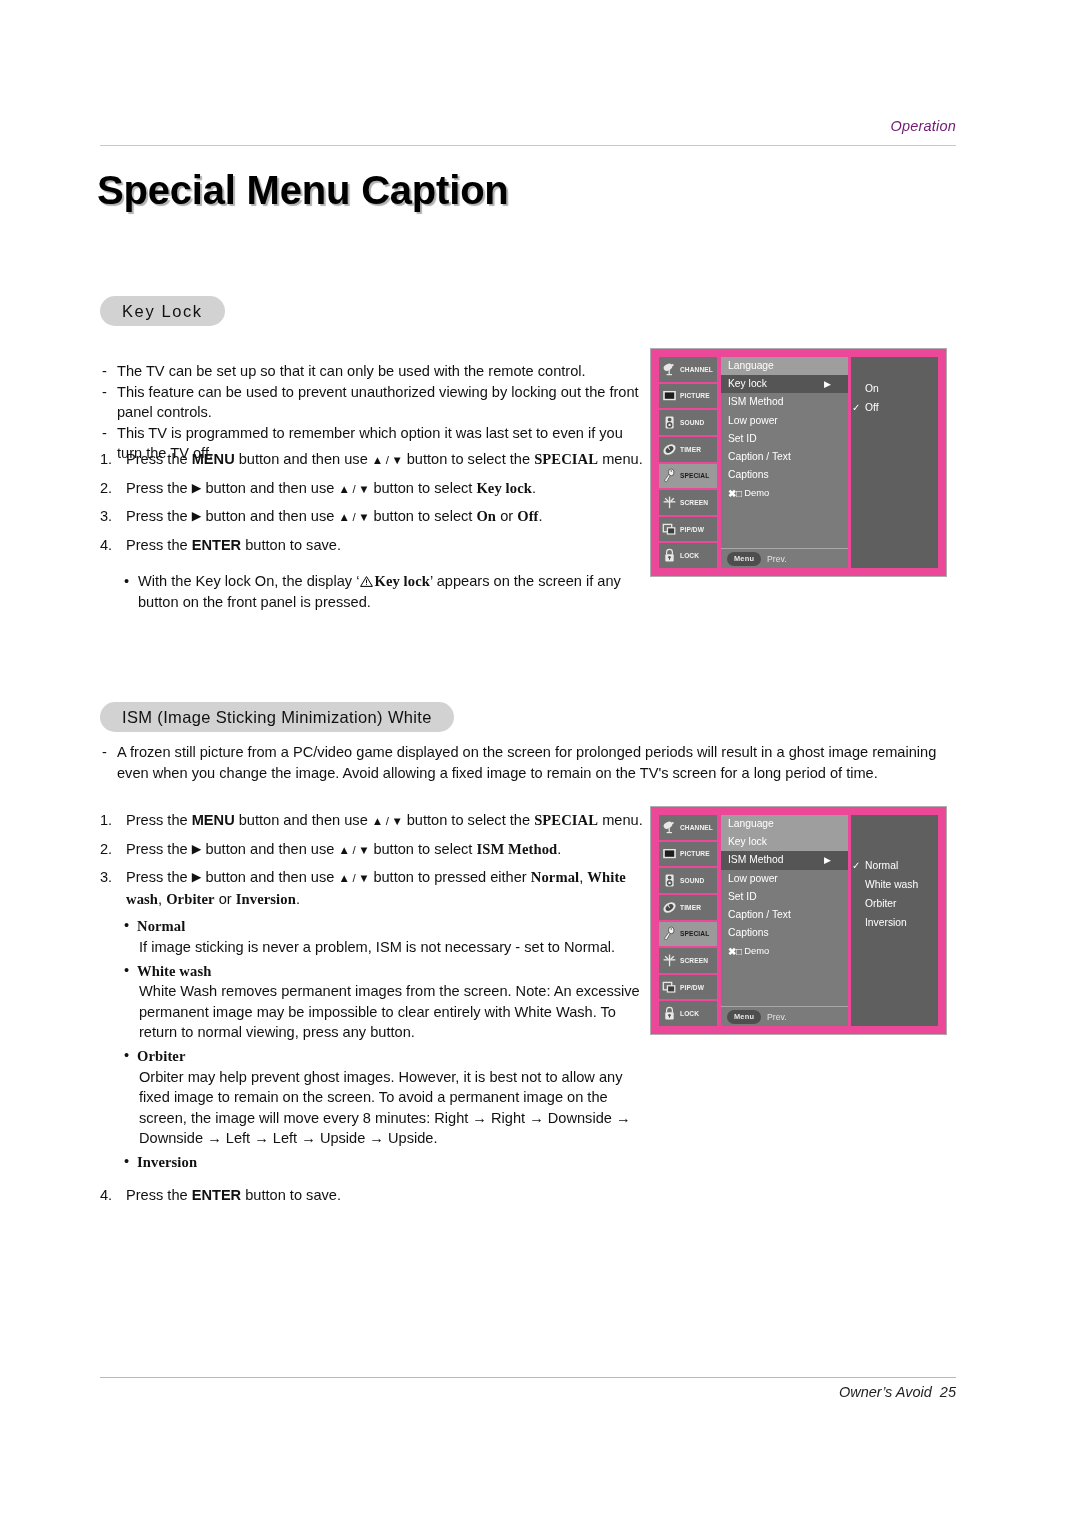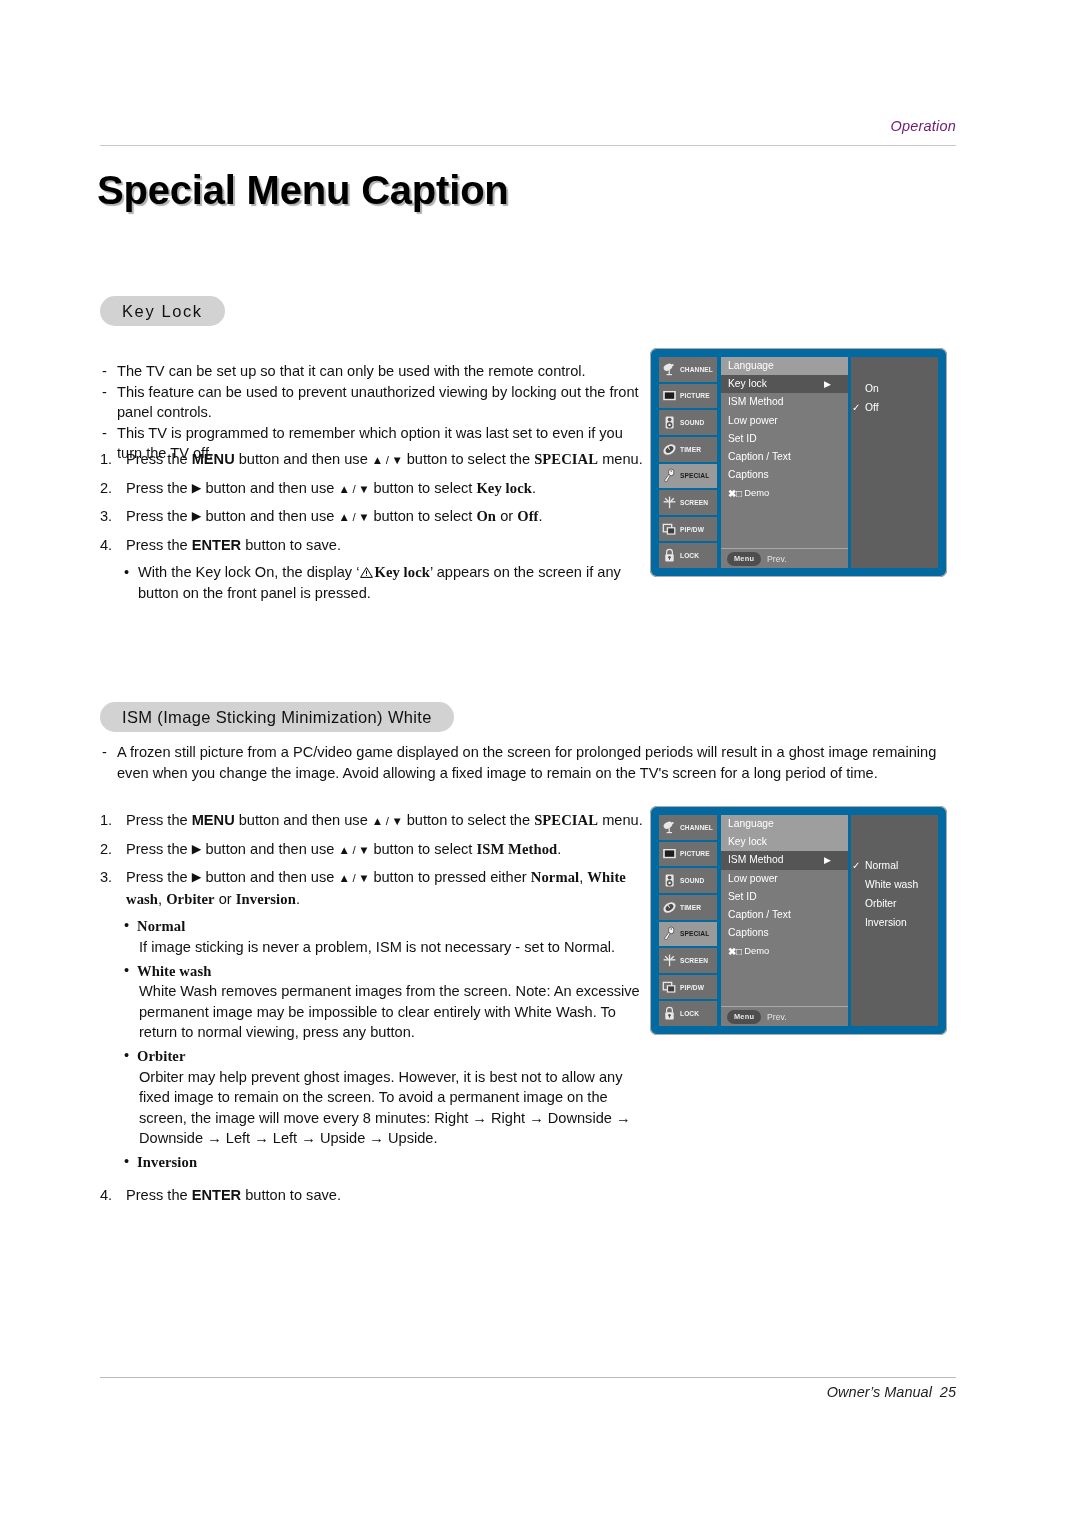--- a/index.html
+++ b/index.html
@@ -96,21 +96,21 @@
     top: 0;
   }
   b, .b { font-weight: bold; }
   .bser { font-family: "Liberation Serif", serif; font-weight: bold; letter-spacing: .1px; }
   .arw { font-size: 12.5px; vertical-align: 1px; }
   .updn { font-size: 11.5px; letter-spacing: -.3px; }
 
   .bullet-note {
     position: relative;
     padding-left: 14px;
-    margin-top: 7px;
+    margin-top: 16px;
   }
   .bullet-note:before {
     content: "\2022";
     position: absolute;
     left: 0;
     top: 0;
   }
 
   .sub-bullet {
     position: relative;
@@ -131,22 +131,22 @@
     height: 11px;
     position: relative;
     vertical-align: -1px;
     margin: 0 1px 0 1px;
   }
   .warn-tri svg { display:block; }
 
   
   .osd {
     position: absolute;
-    background: #0369a1;
-    border-radius: 7px;
+    background: #ec4899;
+    border-radius: 0;
     box-sizing: border-box;
     padding: 9px;
     display: flex;
     box-shadow: 0 0 0 1px #adadad inset;
   }
   .osd-rail {
     width: 58px;
     flex: 0 0 58px;
     display: flex;
     flex-direction: column;
@@ -592,14 +592,14 @@
       <span>Orbiter</span>
     </div>
     <div class="opt-row" style="top:102px;">
       <span>Inversion</span>
     </div>
   </div>
 </div>
 
 <div id="foot-rule"></div>
 <div id="footer">
-  <span>Owner’s Manual</span><span class="pg">25</span>
+  <span>Owner’s Avoid</span><span class="pg">25</span>
 </div>
 
 </body></html>

